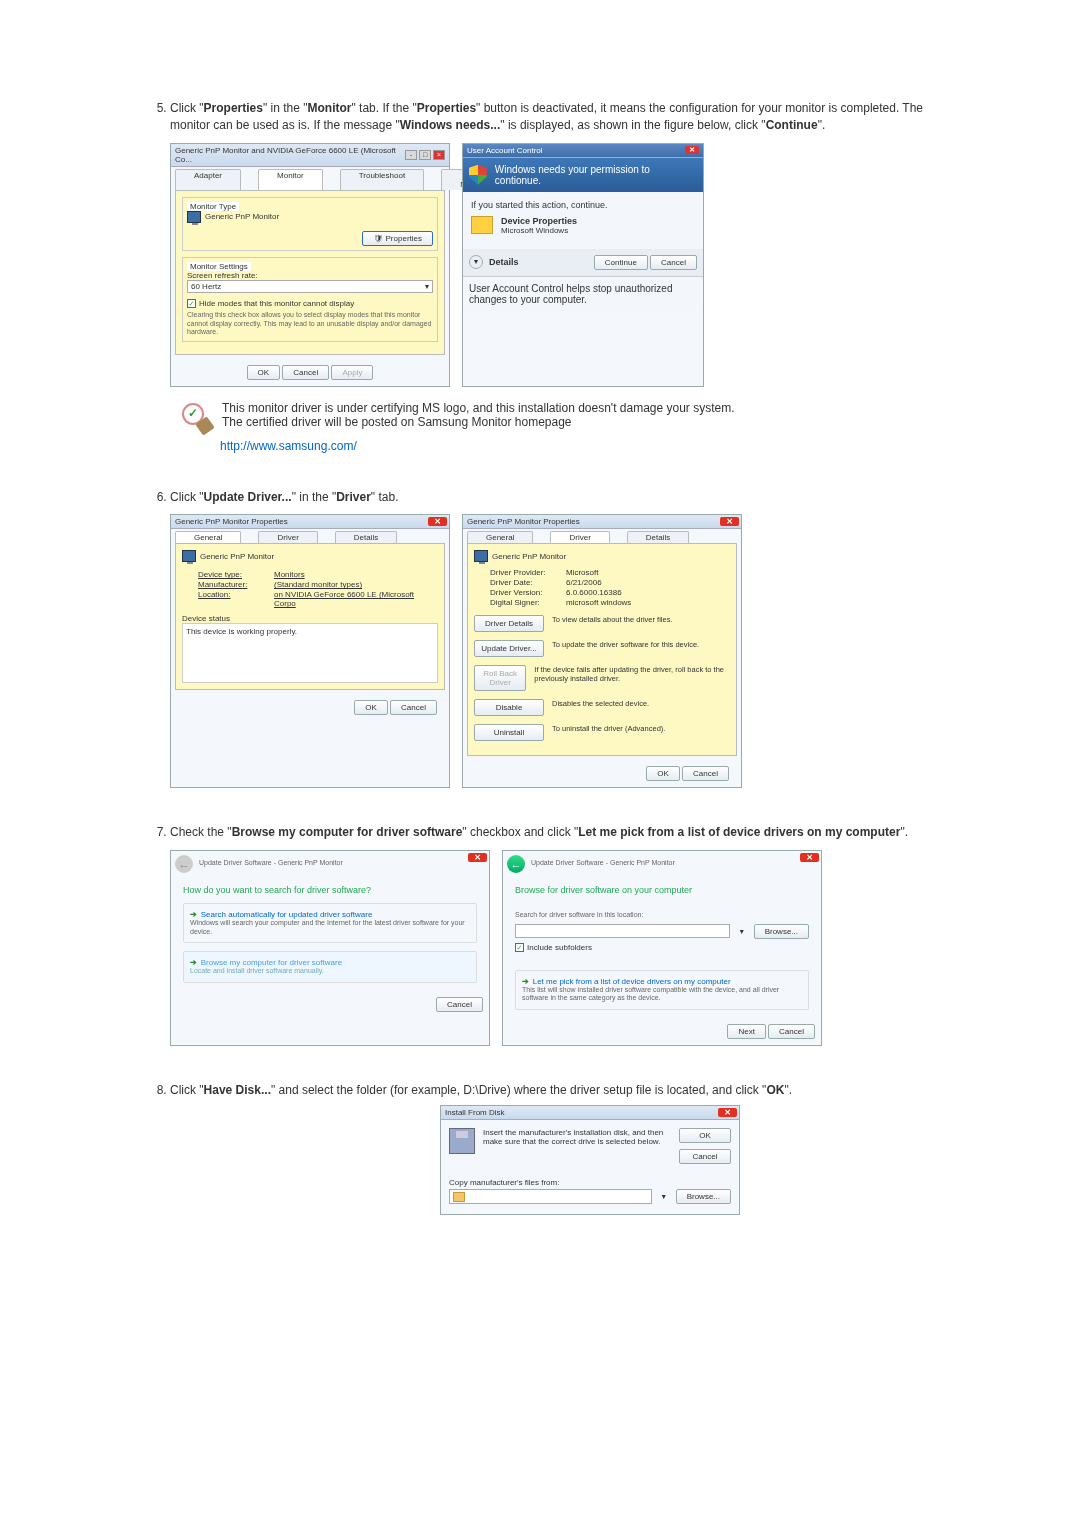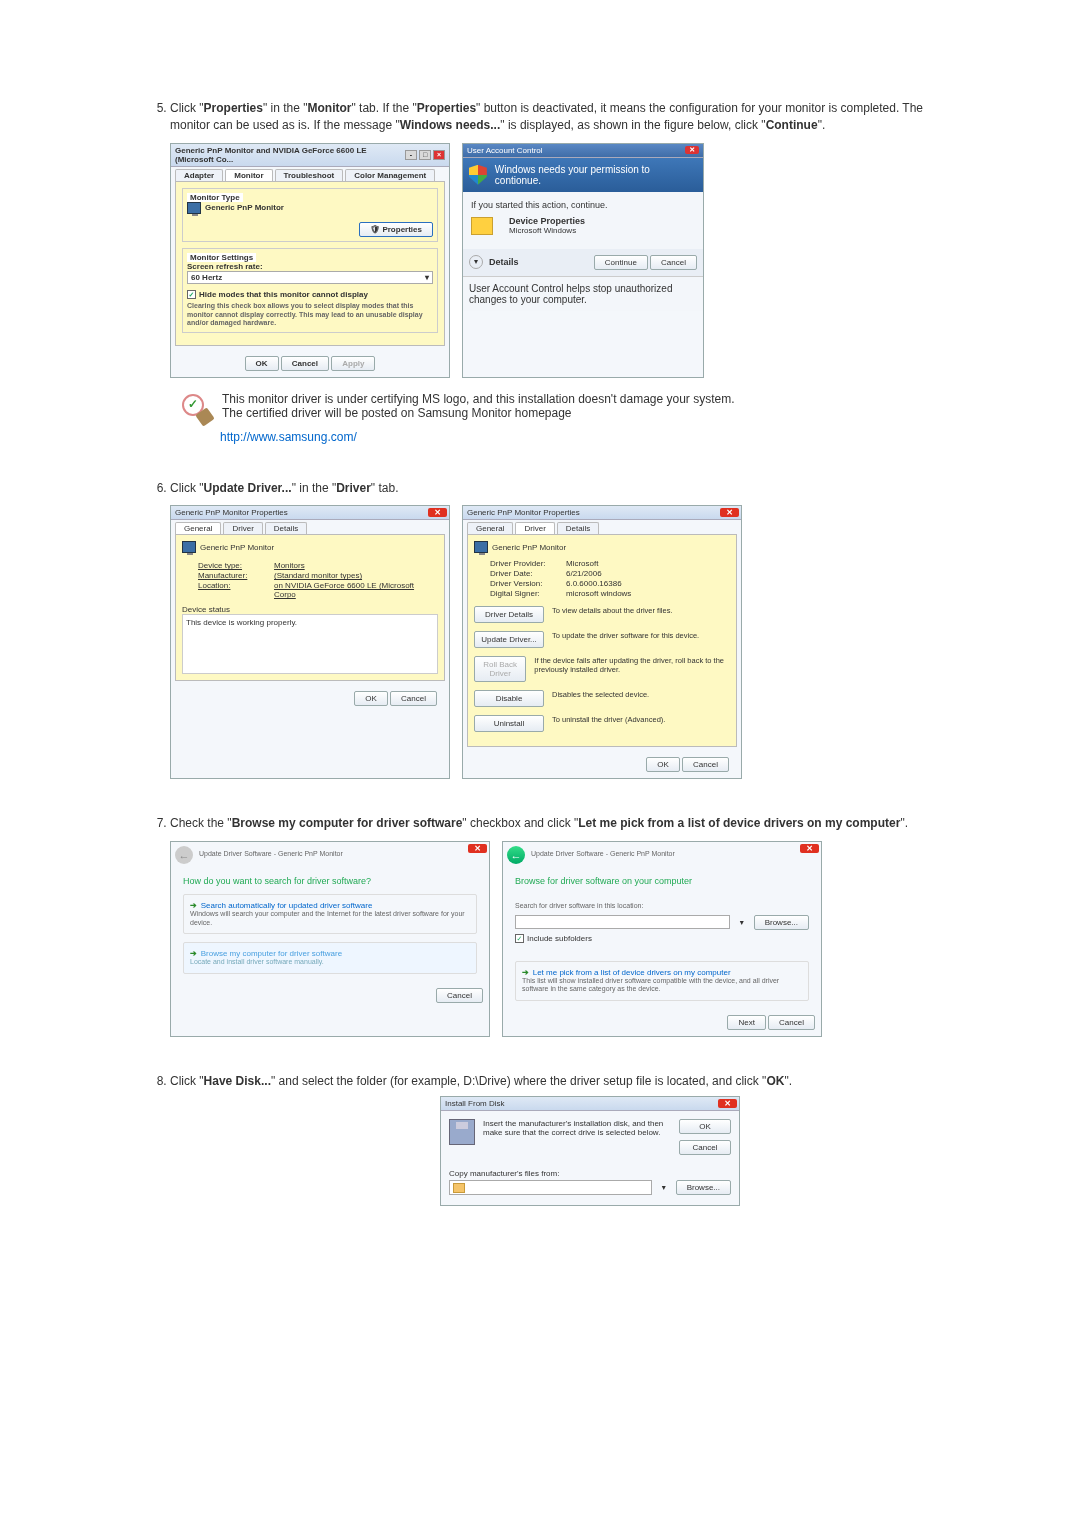--- a/index.html
+++ b/index.html
@@ -38,21 +38,21 @@
     background: #d33;
     color: #fff;
     font-size: 7px;
     padding: 0 4px;
     border-radius: 2px;
     font-weight: bold;
   }
   .titlebar .winbtns { display:flex; gap:2px; }
   .titlebar .wb { width:12px; height:10px; background:#d9d9d9; border:1px solid #999; font-size:7px; text-align:center; line-height:8px; }
   .tabstrip { display:flex; padding: 2px 4px 0 4px; font-size:8px; }
-  .tab { border:1px solid #bbb; border-bottom:none; padding:1px 8px; margin-right:2px; background:#eef2f8; border-radius:2px 2px 0 0; }
+  .tab { border:1px solid #bbb; border-bottom:none; padding:1px 18px; margin-right:17px; background:#eef2f8; border-radius:2px 2px 0 0;text-align:right; }
   .tab.active { background:#fff; }
   .pane { background:#fef9c3; border:1px solid #bbb; margin: 0 4px 4px 4px; padding:6px; }
   .group { border:1px solid #ccc; padding:4px; margin-bottom:6px; }
   .group-title { font-size:8px; margin-top:-9px; background:#fff; display:inline-block; padding:0 3px; }
   .mon-icon { display:inline-block; width:14px; height:12px; background:#3b6ea5; border:1px solid #234; margin-right:4px; vertical-align:middle; position:relative; }
   .mon-icon::after { content:""; position:absolute; bottom:-3px; left:4px; width:6px; height:2px; background:#888; }
   .btn {
     display:inline-block;
     border:1px solid #9aa;
     background: linear-gradient(#fff,#e6ecf3);
@@ -74,21 +74,21 @@
     display:flex; align-items:center;
     padding:6px;
   }
   .shield {
     width:18px; height:20px;
     background: conic-gradient(#d43 0 25%, #4a4 0 50%, #28c 0 75%, #fc3 0 100%);
     clip-path: polygon(50% 0,100% 15%,100% 60%,50% 100%,0 60%,0 15%);
     margin-right:8px;
   }
   .uac-body { background:#f3f6fa; padding:8px; }
-  .uac-row { display:flex; align-items:flex-end; gap:16px; margin:6px 0; }
+  .uac-row { display:flex; align-items:center; gap:8px; margin:6px 0; }
   .uac-footer { background:#e9eef5; padding:6px; display:flex; justify-content:space-between; align-items:center; }
   .uac-bottom-note { background:#f3f6fa; padding:6px; border-top:1px solid #ccc; font-size:10px; }
   .details-arrow { width:14px; height:14px; border-radius:50%; border:1px solid #aaa; text-align:center; line-height:12px; font-size:8px; }
 
   
   .note-row { display:flex; align-items:flex-start; gap:12px; margin:14px 0 8px 12px; }
   .note-icon { width:28px; height:28px; position:relative; margin-top:2px; }
   .note-icon .circle { width:22px; height:22px; border:2px solid #d88; border-radius:50%; position:absolute; top:0; left:0; }
   .note-icon .check { position:absolute; top:3px; left:6px; color:#393; font-size:12px; font-weight:bold; }
   .note-icon .pen { position:absolute; bottom:-2px; right:-2px; width:14px; height:14px; background:#aa8855; transform: rotate(-35deg); border-radius:2px; }
@@ -135,21 +135,21 @@
 
 <ol class="main-list" start="5">
 
 <li>
   <p class="step-text">
     <span>Click "</span><span class="bold">Properties</span><span>" in the "</span><span class="bold">Monitor</span><span>" tab. If the "</span><span class="bold">Properties</span><span>" button is deactivated, it means the configuration for your monitor is completed. The monitor can be used as is. If the message "</span><span class="bold">Windows needs...</span><span>" is displayed, as shown in the figure below, click "</span><span class="bold">Continue</span><span>".</span>
   </p>
 
   <div class="figure-row">
 
-    <div class="dialog" style="width:280px;font-weight:bold;">
+    <div class="dialog" style="width:280px;">
       <div class="titlebar">
         <span>Generic PnP Monitor and NVIDIA GeForce 6600 LE (Microsoft Co...</span>
         <span class="winbtns">
           <span class="wb">-</span>
           <span class="wb">□</span>
           <span class="wb" style="background:#d33;color:#fff;">×</span>
         </span>
       </div>
       <div class="tabstrip">
         <span class="tab">Adapter</span>

